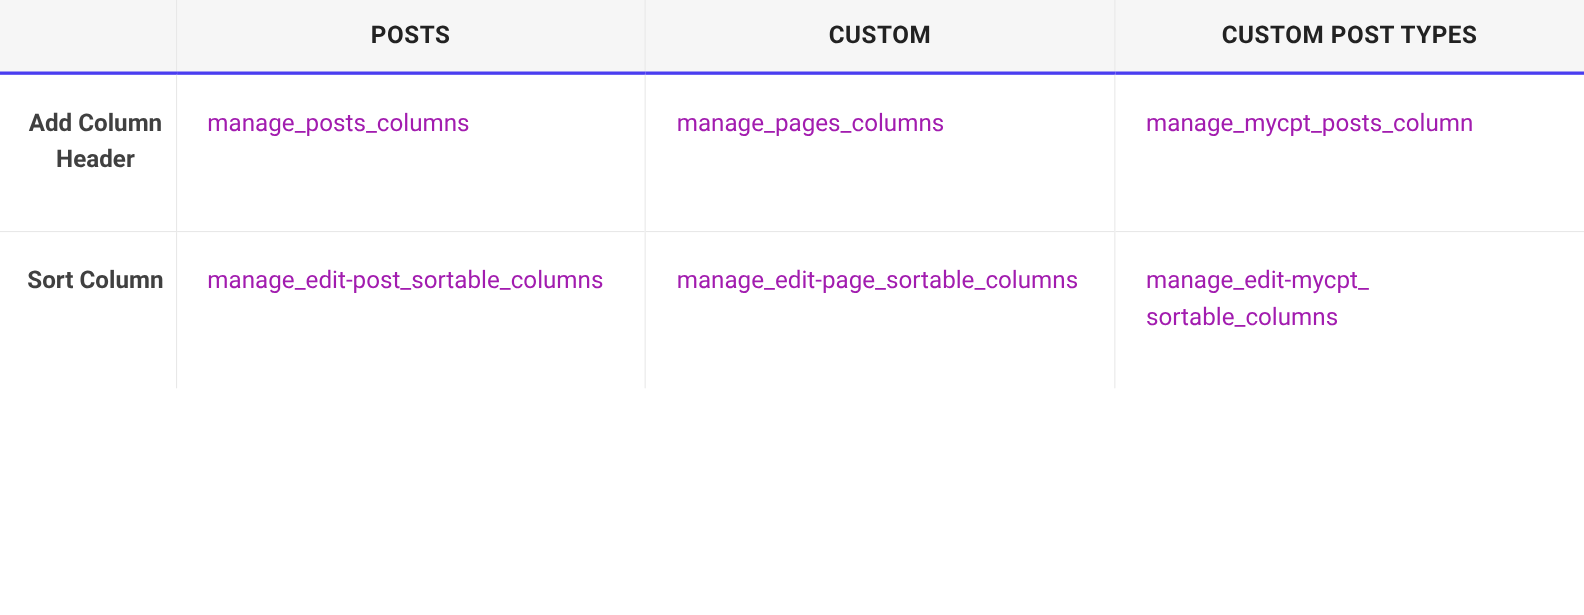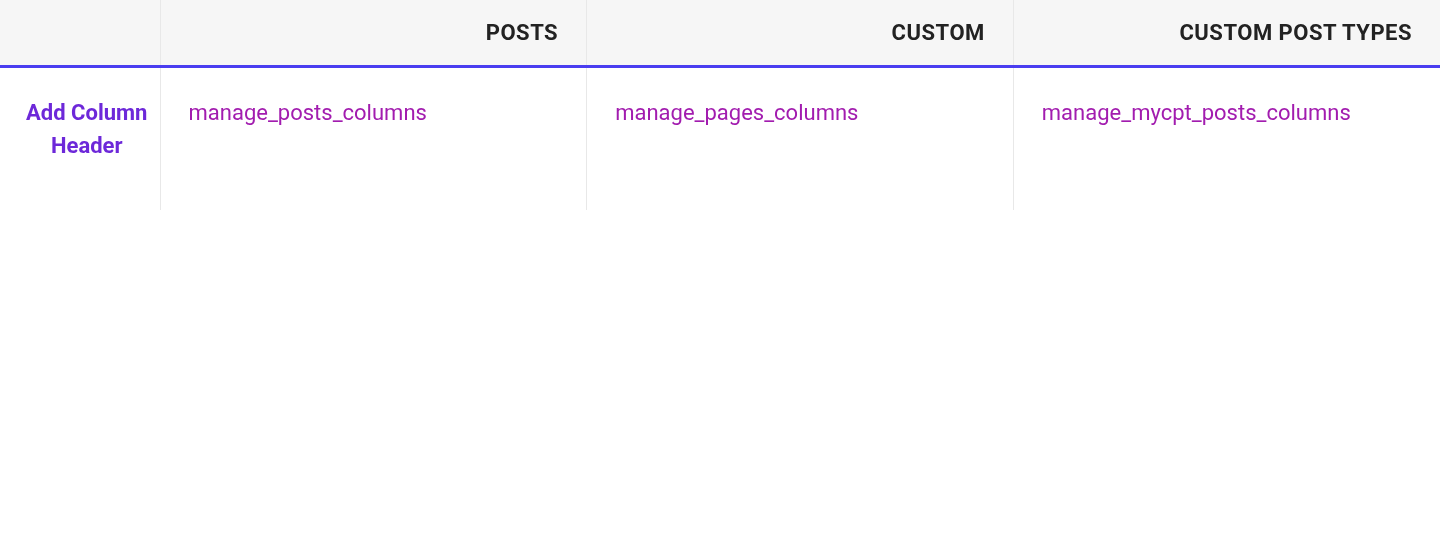--- a/index.html
+++ b/index.html
@@ -11,21 +11,21 @@
     }
     table {
       width: 100%;
       border-collapse: collapse;
       table-layout: fixed;
     }
     col.rowhead { width: 160px; }
     col.datacol { width: calc((1440px - 160px) / 3); }
     thead th {
       background: #f6f6f6;
-      text-align: right;
+      text-align: center;
       padding: 20px 28px;
       font-size: 22px;
       font-weight: 700;
       letter-spacing: 0.5px;
       color: #222;
       border-left: 1px solid #e8e8e8;
       border-bottom: 3px solid #4a3df0;
     }
     thead th.corner {
       border-left: none;
@@ -41,21 +41,21 @@
       overflow-wrap: break-word;
       word-break: break-word;
     }
     tbody tr:first-child td,
     tbody tr:first-child th {
       border-top: none;
     }
     tbody th.rowlabel {
       border-left: none;
       font-weight: 700;
-      color: #6d28d9;
+      color: #404040;
       padding-left: 24px;
       padding-right: 10px;
     }
   </style>
 </head>
 <body>
 
 <table>
   <colgroup>
     <col class="rowhead">
@@ -69,16 +69,22 @@
       <th>POSTS</th>
       <th>CUSTOM</th>
       <th>CUSTOM POST TYPES</th>
     </tr>
   </thead>
   <tbody>
     <tr>
       <th class="rowlabel">Add Column Header</th>
       <td>manage_posts_columns</td>
       <td>manage_pages_columns</td>
-      <td>manage_mycpt_posts_​columns</td>
+      <td>manage_mycpt_posts_​column</td>
+    </tr>
+    <tr>
+      <th class="rowlabel">Sort Column</th>
+      <td>manage_edit-post_sortable​_columns</td>
+      <td>manage_edit-page_sortable​_columns</td>
+      <td>manage_edit-mycpt_​sortable_columns</td>
     </tr>
   </tbody>
 </table>
 
 </body></html>

